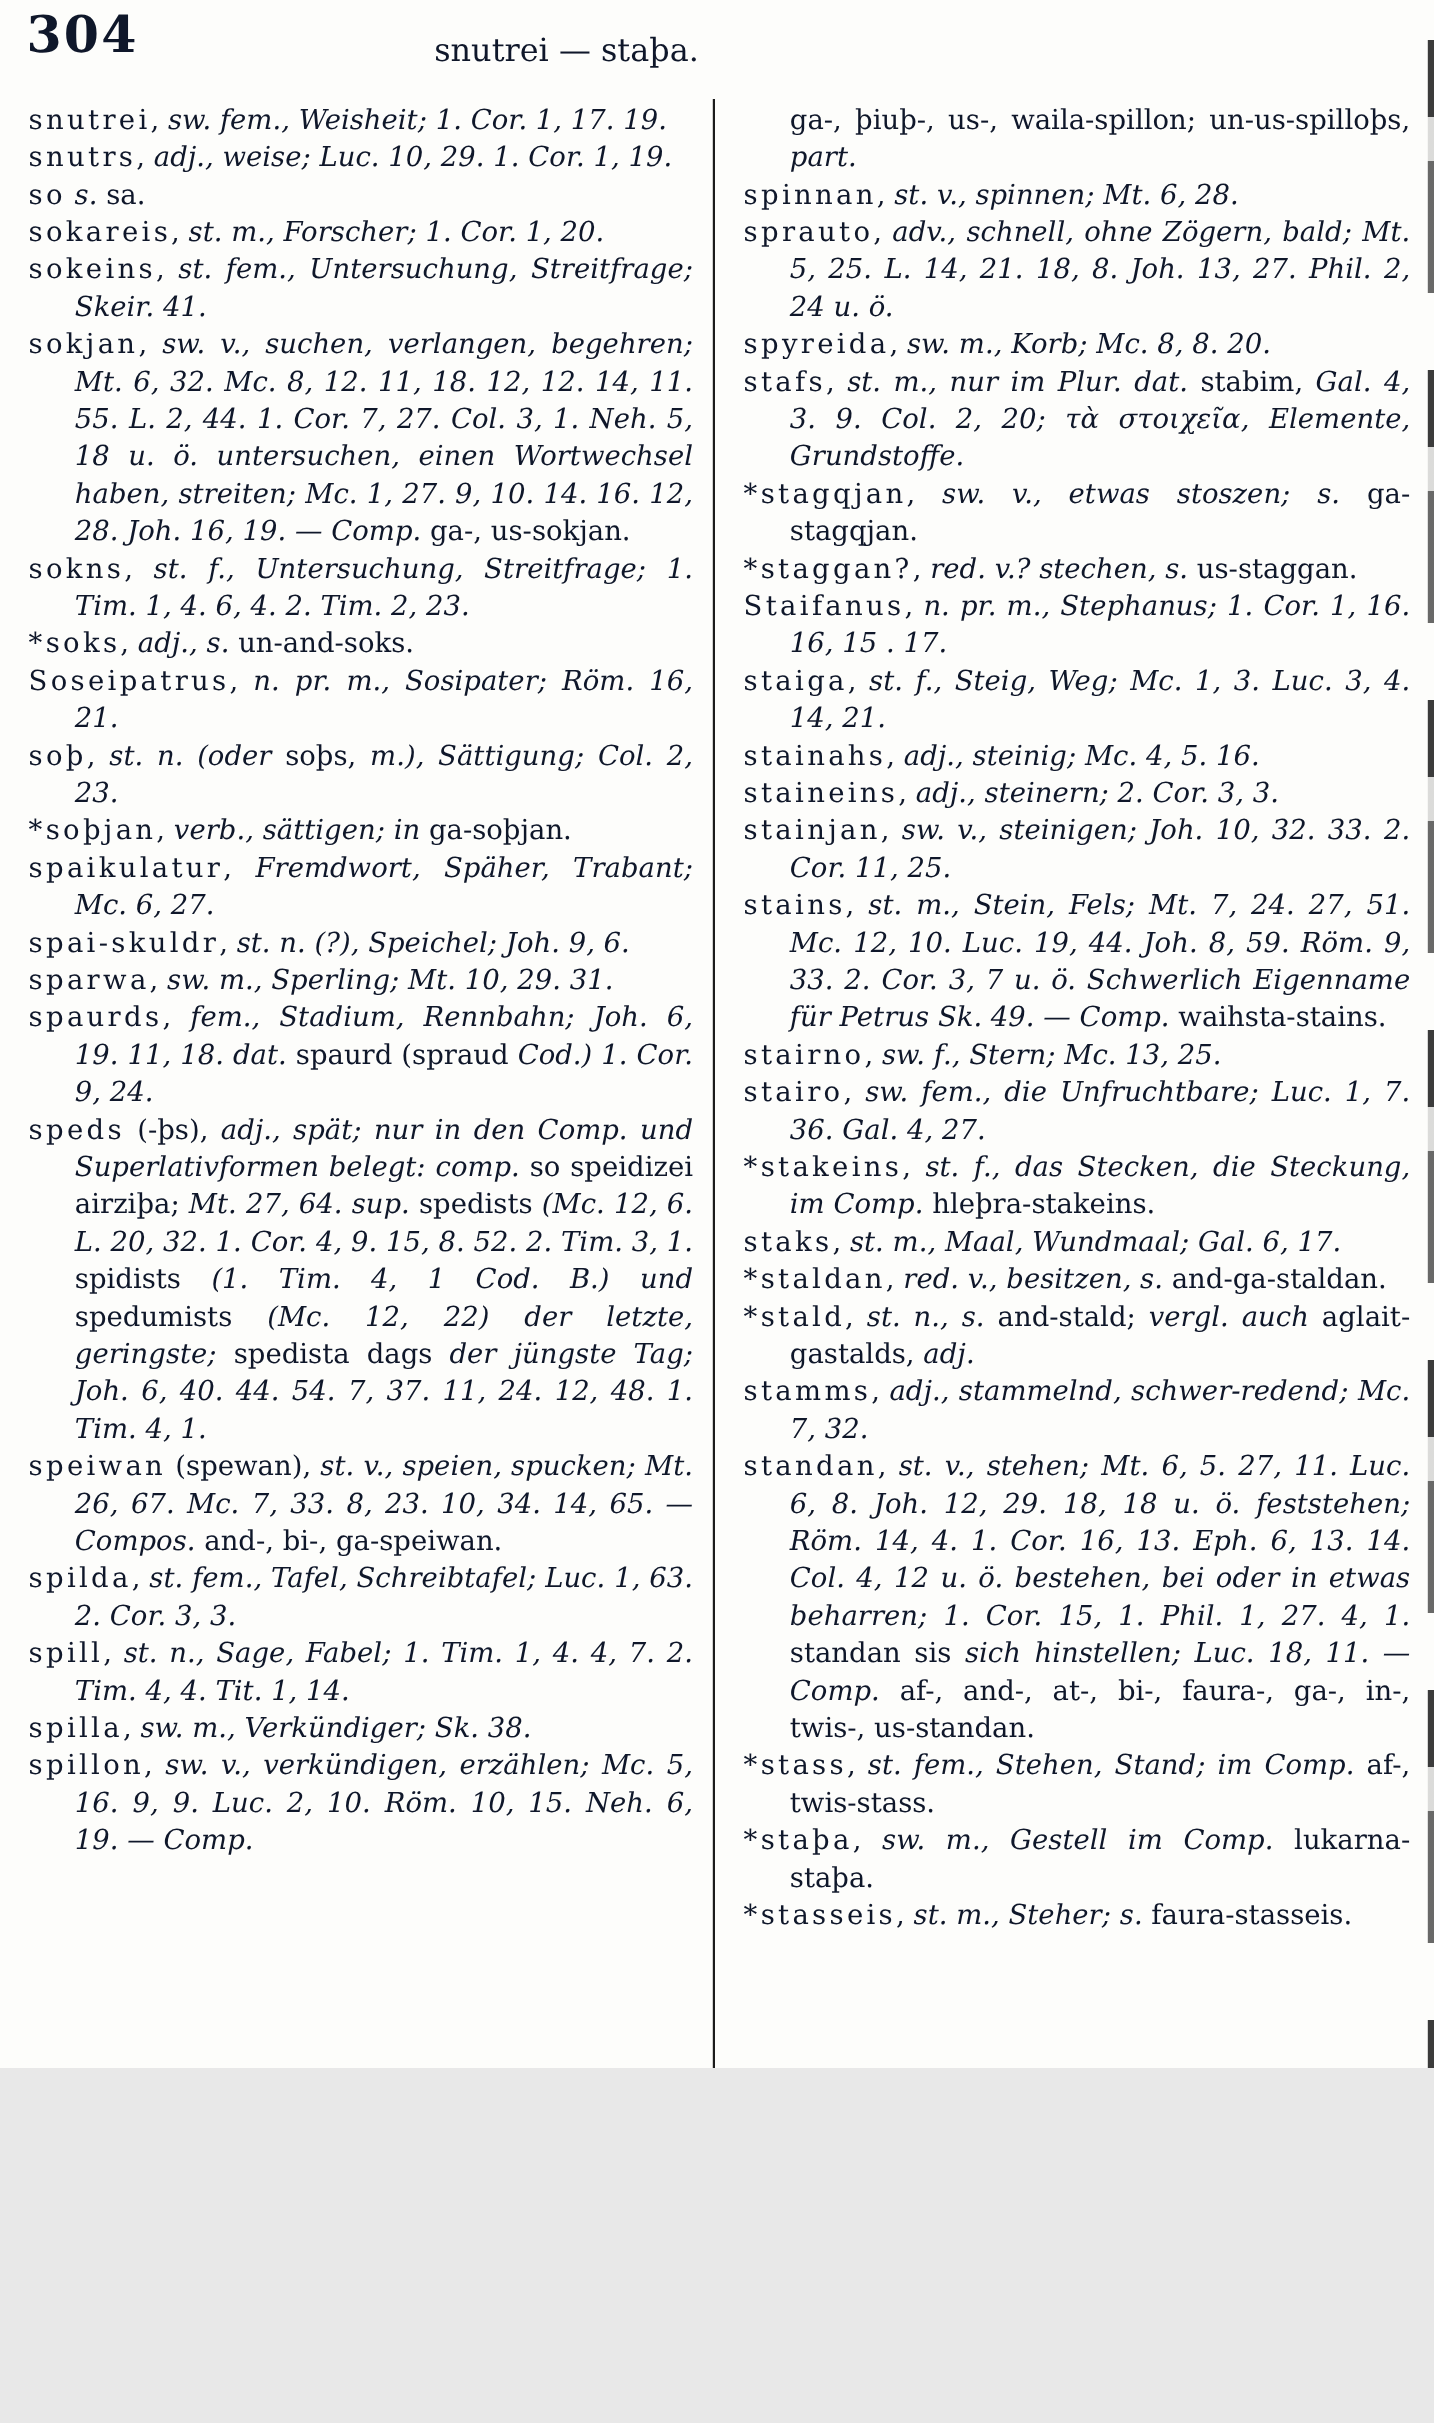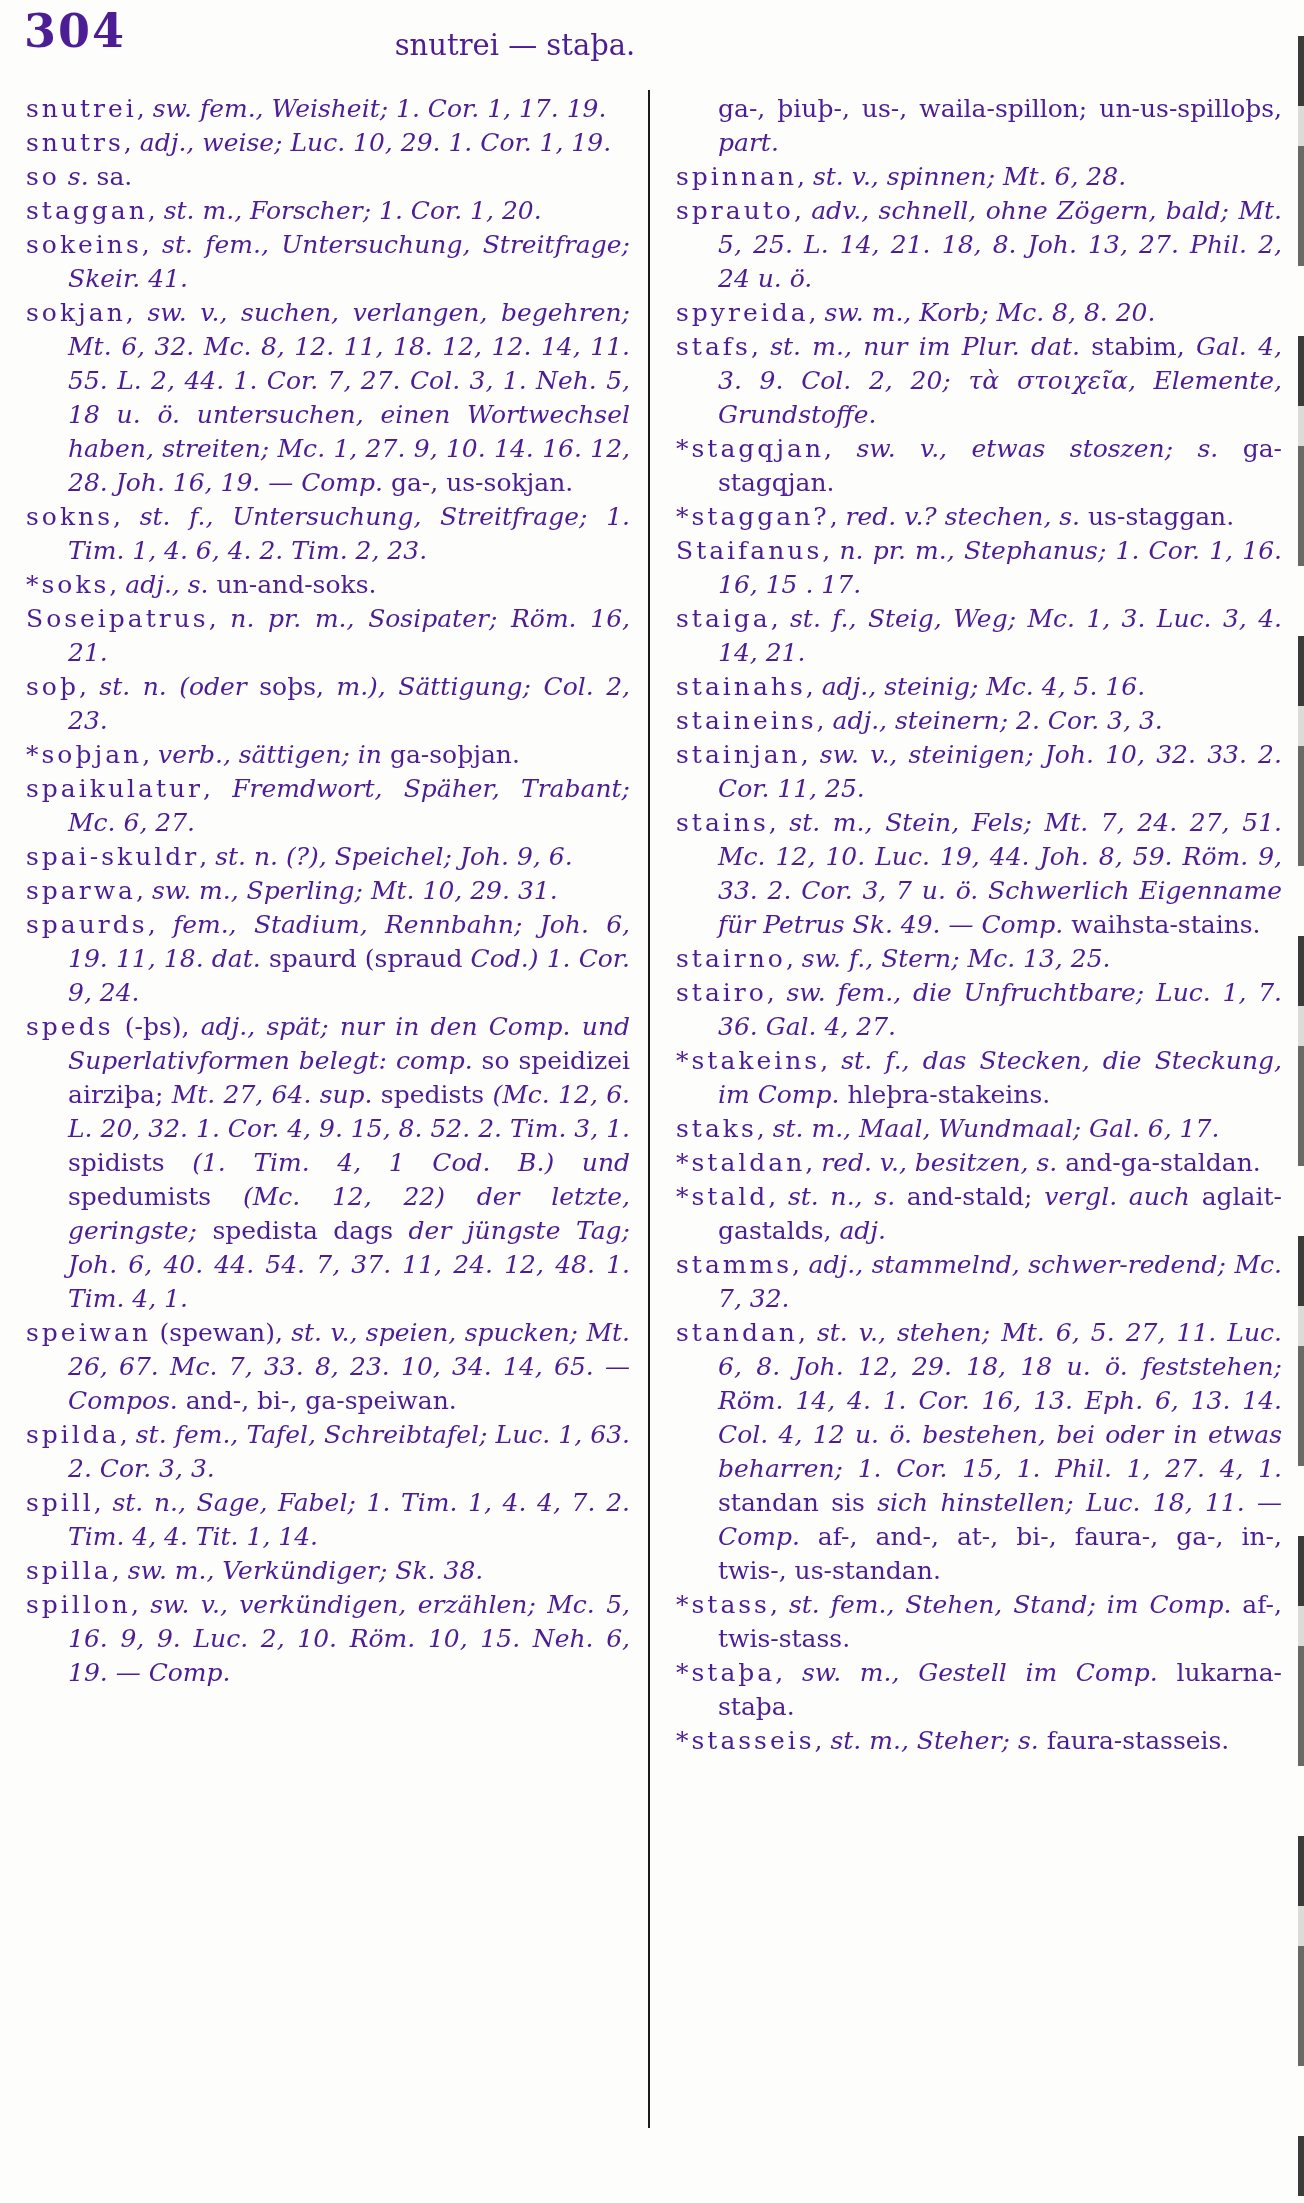--- a/index.html
+++ b/index.html
@@ -1,21 +1,21 @@
 <!DOCTYPE html>
 <html><head>
 <meta charset="utf-8">
 <style>
   html, body { margin:0; padding:0; }
   body { background:#e8e8e8; }
   .sheet {
     position:relative;
-    width:1304px; height:2203px;
+    width:1304px; height:1880px;
     background:#fdfdfb;
-    color:#4c1d95;
+    color:#0f172a;
     font-family:"DejaVu Serif", serif;
     overflow:hidden;
   }
   .pagenum {
     position:absolute; left:24px; top:4px;
     font-size:46px; font-weight:700; letter-spacing:2px;
   }
   .runhead {
     position:absolute; left:0; top:28px; width:1030px;
     text-align:center; font-size:29px;
@@ -52,21 +52,21 @@
 
 <div class="sheet">
   <div class="pagenum">304</div>
   <div class="runhead">snutrei — staþa.</div>
   <div class="divider"></div>
   <div class="textblock">
     <div class="col col-left" id="col-left">
         <div class="entry"><span class="head">snutrei</span><span class="r">, </span><span class="i">sw. fem., Weisheit; 1. Cor. 1, 17. 19.</span></div>
         <div class="entry"><span class="head">snutrs</span><span class="r">, </span><span class="i">adj., weise; Luc. 10, 29. 1. Cor. 1, 19.</span></div>
         <div class="entry"><span class="head">so</span><span class="i"> s. </span><span class="r">sa.</span></div>
-        <div class="entry"><span class="head">staggan</span><span class="r">, </span><span class="i">st. m., Forscher; 1. Cor. 1, 20.</span></div>
+        <div class="entry"><span class="head">sokareis</span><span class="r">, </span><span class="i">st. m., Forscher; 1. Cor. 1, 20.</span></div>
         <div class="entry"><span class="head">sokeins</span><span class="r">, </span><span class="i">st. fem., Untersuchung, Streitfrage; Skeir. 41.</span></div>
         <div class="entry"><span class="head">sokjan</span><span class="r">, </span><span class="i">sw. v., suchen, verlangen, begehren; Mt. 6, 32. Mc. 8, 12. 11, 18. 12, 12. 14, 11. 55. L. 2, 44. 1. Cor. 7, 27. Col. 3, 1. Neh. 5, 18 u. ö. untersuchen, einen Wortwechsel haben, streiten; Mc. 1, 27. 9, 10. 14. 16. 12, 28. Joh. 16, 19. — Comp. </span><span class="r">ga-, us-sokjan.</span></div>
         <div class="entry"><span class="head">sokns</span><span class="r">, </span><span class="i">st. f., Untersuchung, Streitfrage; 1. Tim. 1, 4. 6, 4. 2. Tim. 2, 23.</span></div>
         <div class="entry"><span class="head">*soks</span><span class="r">, </span><span class="i">adj., s. </span><span class="r">un-and-soks.</span></div>
         <div class="entry"><span class="head">Soseipatrus</span><span class="r">, </span><span class="i">n. pr. m., Sosipater; Röm. 16, 21.</span></div>
         <div class="entry"><span class="head">soþ</span><span class="r">, </span><span class="i">st. n. (oder </span><span class="r">soþs, </span><span class="i">m.), Sättigung; Col. 2, 23.</span></div>
         <div class="entry"><span class="head">*soþjan</span><span class="r">, </span><span class="i">verb., sättigen; in </span><span class="r">ga-soþjan.</span></div>
         <div class="entry"><span class="head">spaikulatur</span><span class="r">, </span><span class="i">Fremdwort, Späher, Trabant; Mc. 6, 27.</span></div>
         <div class="entry"><span class="head">spai-skuldr</span><span class="r">, </span><span class="i">st. n. (?), Speichel; Joh. 9, 6.</span></div>
         <div class="entry"><span class="head">sparwa</span><span class="r">, </span><span class="i">sw. m., Sperling; Mt. 10, 29. 31.</span></div>

